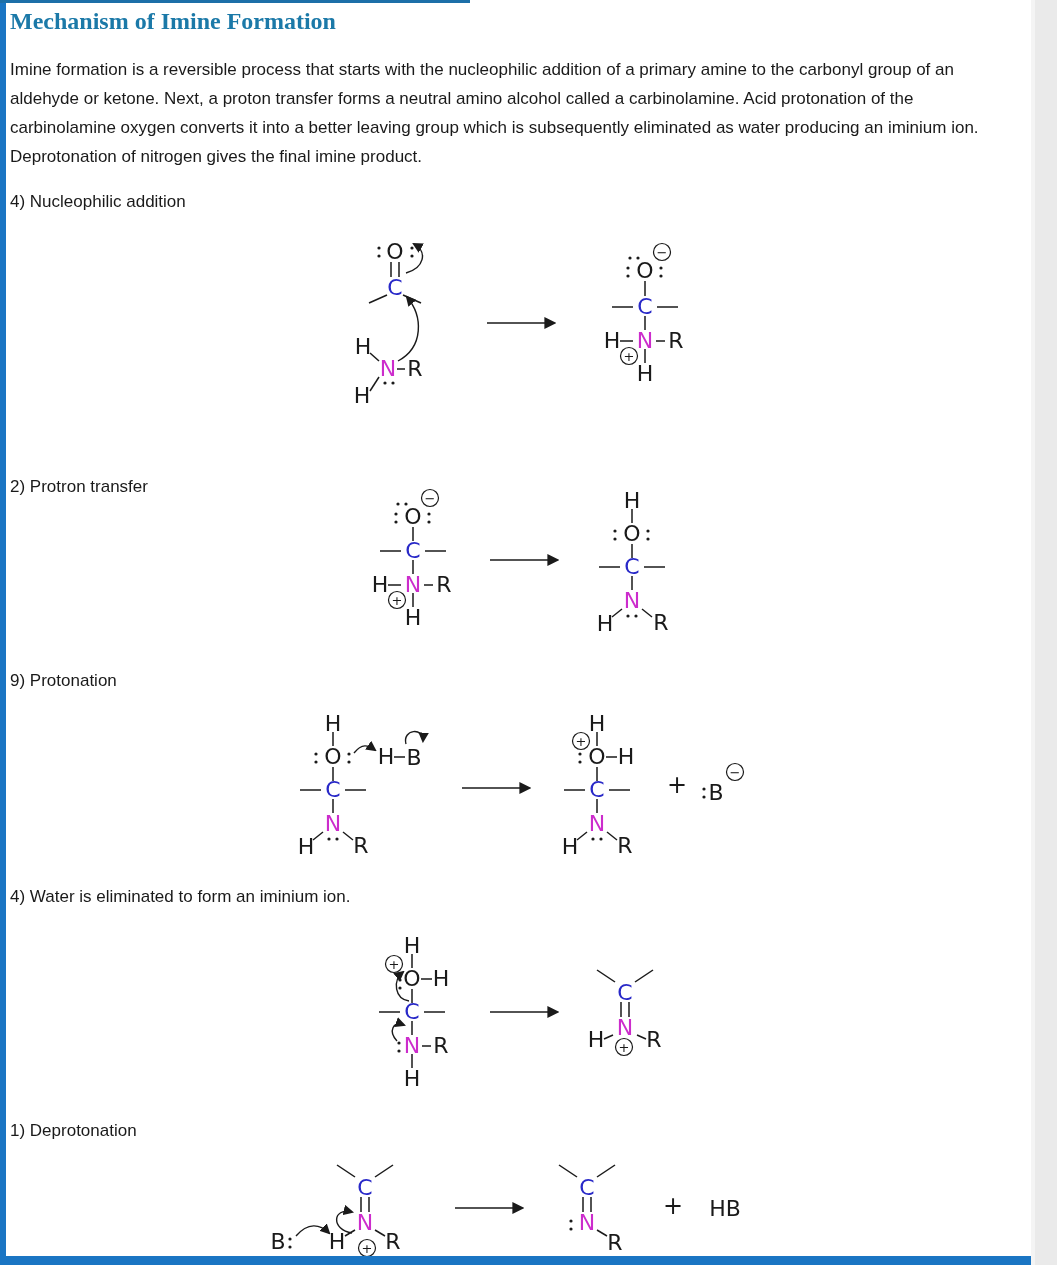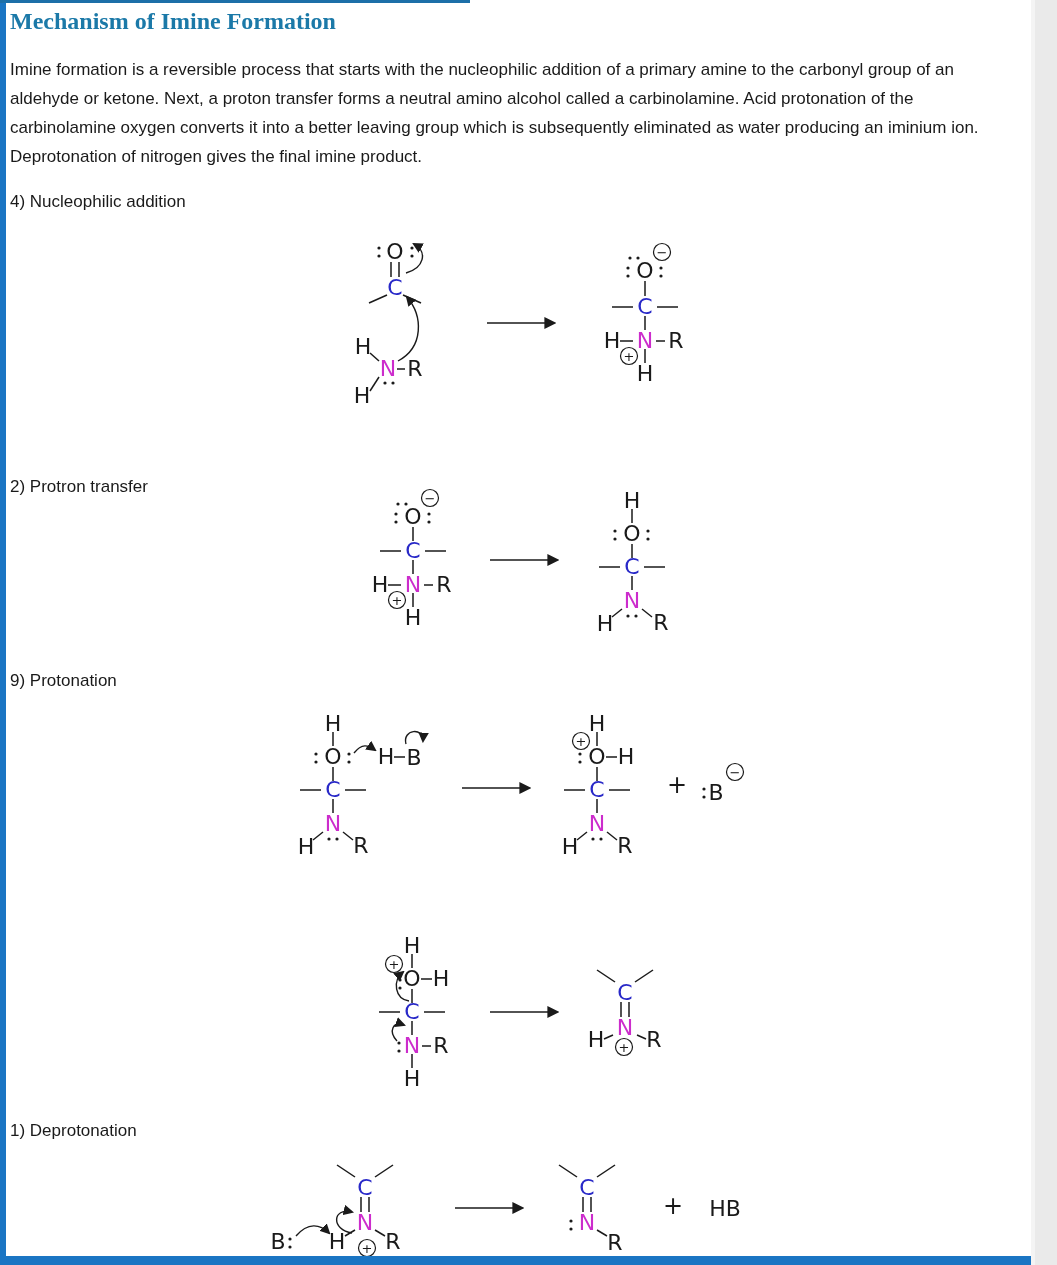--- a/index.html
+++ b/index.html
@@ -185,20 +185,21 @@
       <circle cx="593" cy="839" r="1.6" fill="#1a1a1a"></circle>
       <circle cx="601" cy="839" r="1.6" fill="#1a1a1a"></circle>
       <text x="677" y="793" text-anchor="middle" font-size="24" fill="#1a1a1a">+</text>
       <circle cx="704" cy="789" r="1.6" fill="#1a1a1a"></circle>
       <circle cx="704" cy="797" r="1.6" fill="#1a1a1a"></circle>
       <text x="716" y="800" text-anchor="middle" font-size="22" fill="#1a1a1a">B</text>
       <circle cx="735" cy="772" r="8.5" fill="none" stroke="#1a1a1a" stroke-width="1.2"></circle>
       <text x="735" y="776.5" text-anchor="middle" font-size="13" fill="#1a1a1a">−</text>
     </svg>
 
+  <div class="step-label" style="top: 887px;">4) Water is eliminated to form an iminium ion.</div>
   <svg class="diagram" width="1057" height="178" viewBox="0 930 1057 178" style="top: 930px;">
       <defs>
         <marker id="ah3" viewBox="0 0 10 10" refX="8" refY="5" markerWidth="7.5" markerHeight="7.5" orient="auto">
           <path d="M0,0 L10,5 L0,10 z" fill="#1a1a1a"></path>
         </marker>
       </defs>
       <circle cx="394" cy="964" r="8.5" fill="none" stroke="#1a1a1a" stroke-width="1.2"></circle>
       <text x="394" y="968.5" text-anchor="middle" font-size="13" fill="#1a1a1a">+</text>
       <text x="412" y="953" text-anchor="middle" font-size="22" fill="#1a1a1a">H</text>
       <line x1="412" y1="954" x2="412" y2="968" stroke="#1a1a1a" stroke-width="1.5"></line>

